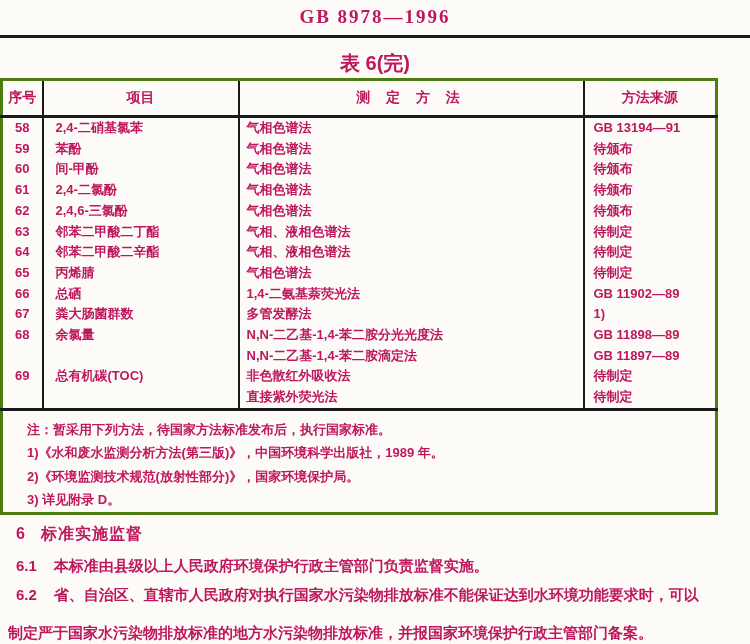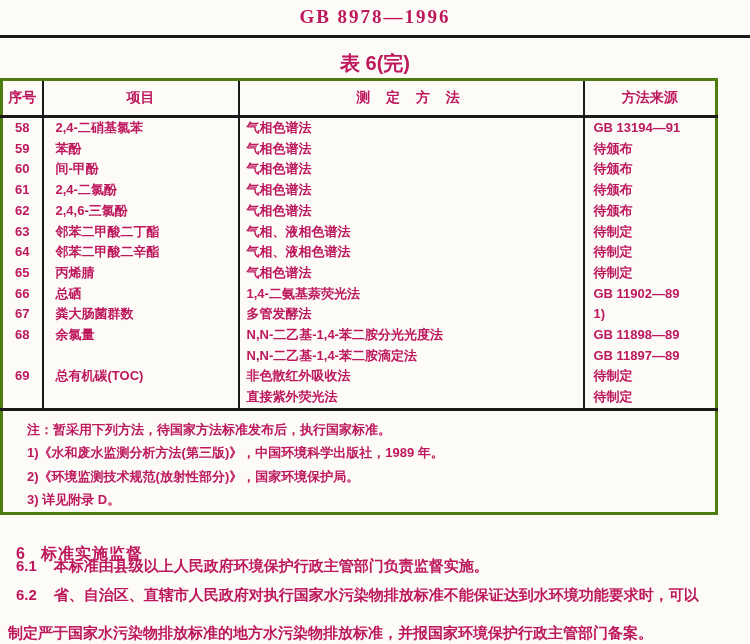--- a/index.html
+++ b/index.html
@@ -76,21 +76,20 @@
     padding: 7px 8px 0 24px !important;
     line-height: 23.5px !important;
     font-size: 13px;
   }
   .sec-heading {
     position: absolute;
     top: 524px; left: 16px;
     font-size: 16px;
     font-weight: 700;
     letter-spacing: 1px;
-    margin-top: 20px;
   }
   .sec-heading .sec-no { margin-right: 16px; letter-spacing: 0; }
   .clause {
     position: absolute;
     left: 16px;
     font-size: 15px;
     font-weight: 700;
     white-space: nowrap;
   }
   .clause .cl-no { margin-right: 17px; }

